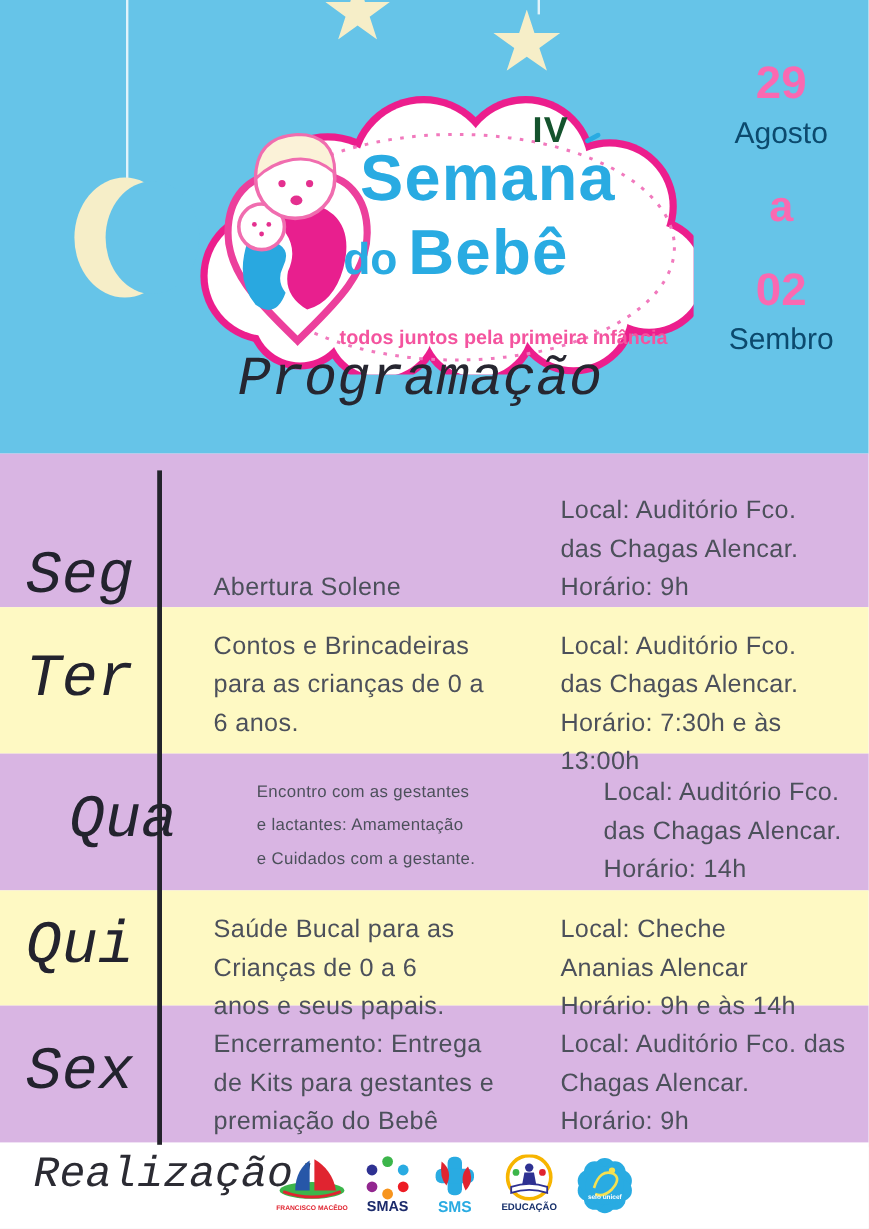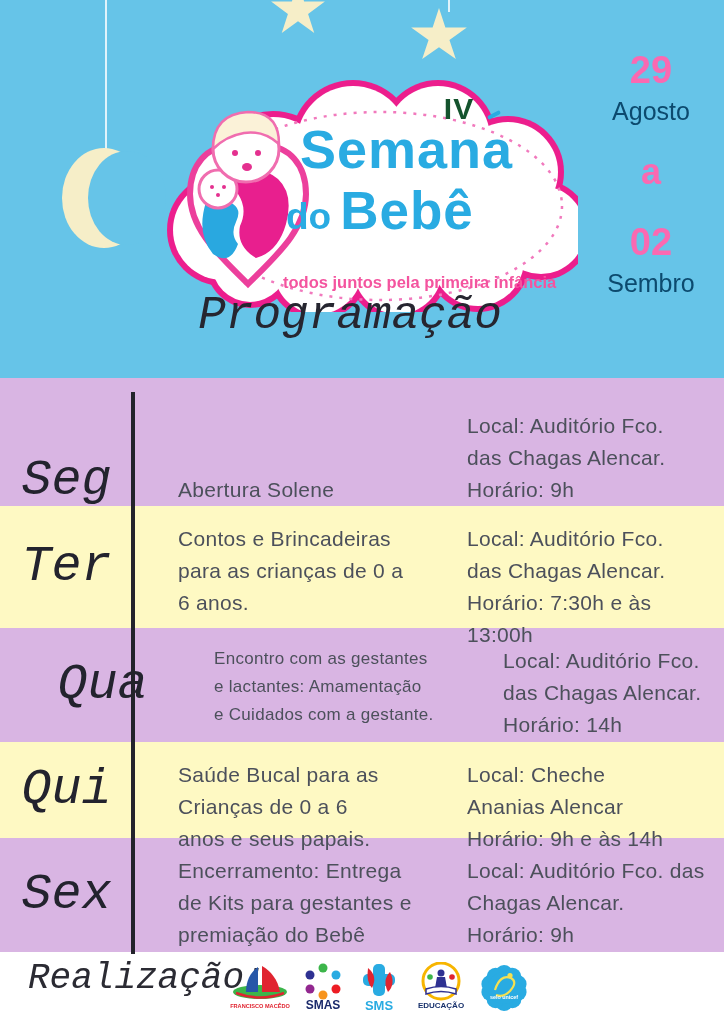--- a/index.html
+++ b/index.html
@@ -48,21 +48,21 @@
   .row{display:flex;width:724px;}
   .row.purple{background:#d9b5e3;}
   .row.blue{background:#fef9c3;}
   .r0{height:128px;align-items:flex-end;} .r1{height:122px;} .r2{height:114px;padding-left:36px;} .r3{height:96px;} .r4{height:114px;}
   .day-cell{width:133px;display:flex;align-items:center;justify-content:center;flex:0 0 auto;}
   .day-label{font-size:50px;color:#23232e;line-height:1;}
   .event-cell{width:282px;flex:0 0 auto;padding:17px 0 0 45px;box-sizing:border-box;}
   .info-cell{flex:1;padding:17px 10px 0 5px;box-sizing:border-box;margin-left:47px;}
   .event-text,.info-text{
     white-space:pre-line;font-size:21px;line-height:32px;color:#4c505b;letter-spacing:.3px;}
-  .event-text.small{font-size:17px;line-height:28px;}
+  .event-text.small{font-size:14px;line-height:28px;}
   
   .footer{position:absolute;left:0;top:956px;width:724px;height:68px;background:#ffffff;}
   .realizacao{position:absolute;left:28px;top:2px;font-size:36px;color:#2b2b33;}
   .logos{position:absolute;left:230px;top:6px;display:flex;align-items:flex-end;gap:10px;}
   .logo{display:block;}
 </style>
 </head>
 <body>
 
 <div class="poster">

